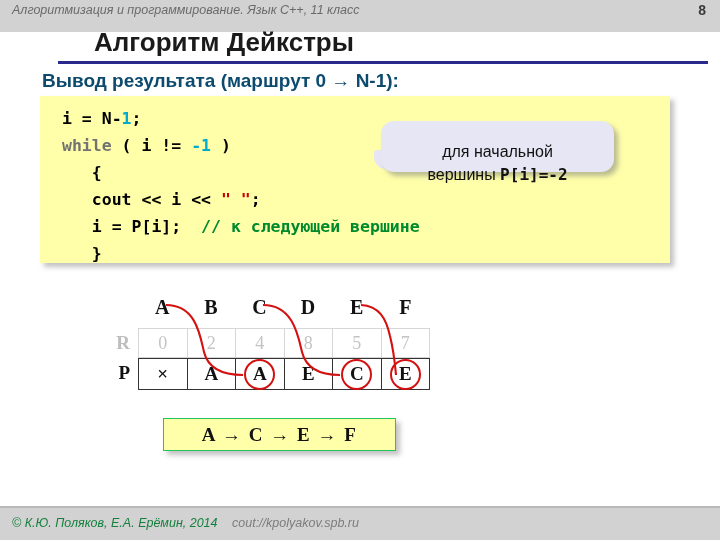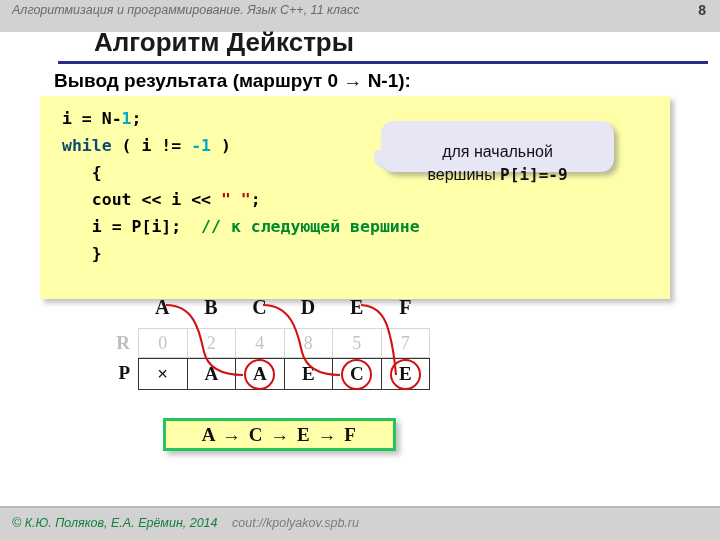--- a/index.html
+++ b/index.html
@@ -55,42 +55,41 @@
     width: 650px; height: 3px;
     background: #2a2a8c;
   }
 
   
   #subtitle {
     position: absolute;
     left: 42px; top: 70px;
     font-size: 19px;
     font-weight: bold;
-    color: #000000;
-    white-space: nowrap;
-    margin-left: 12px;
+    color: #0c4a6e;
+    white-space: nowrap;
   }
 
   
   #code-block {
     position: absolute;
     left: 40px; top: 96px;
-    width: 630px; height: 203px;
+    width: 630px; height: 167px;
     background: #ffffaa;
     box-shadow: 4px 4px 5px rgba(120,120,120,0.45);
     font-family: "DejaVu Sans Mono", monospace;
     font-size: 16.5px;
     font-weight: bold;
     color: #000000;
     line-height: 27px;
     padding: 9px 0 0 22px;
     box-sizing: border-box;
   }
   #code-block .ln { white-space: pre; }
-  .kw  { color: #0c4a6e; text-align: center; }
+  .kw  { color: #737373; text-align: center; }
   .num { color: #00aacc; }
   .str { color: #cc0000; }
   .cmt { color: #008a2e; }
 
   
   #callout {
     position: absolute;
     left: 381px; top: 121px;
     width: 233px; height: 51px;
     background: #e6e6f5;
@@ -208,21 +207,21 @@
     width: 720px; height: 540px;
     pointer-events: none;
   }
 
   
   #result-banner {
     position: absolute;
     left: 163px; top: 418px;
     width: 233px; height: 33px;
     background: #ffffaa;
-    border: 3px solid #22c55e;
+    border: 1px solid #22c55e;
     box-shadow: 4px 4px 5px rgba(120,120,120,0.45);
     display: flex;
     align-items: center;
     justify-content: center;
     font-family: "Liberation Serif", serif;
     font-size: 19px;
     font-weight: bold;
     color: #111111;
     letter-spacing: 1.5px;
     box-sizing: border-box;
@@ -275,21 +274,21 @@
   <div class="ln"><span class="kw">while</span><span> ( i != </span><span class="num">-1</span><span> )</span></div>
   <div class="ln">   {</div>
   <div class="ln"><span>   cout &lt;&lt; i &lt;&lt; </span><span class="str">" "</span><span>;</span></div>
   <div class="ln"><span>   i = P[i];  </span><span class="cmt">// к следующей вершине</span></div>
   <div class="ln">   }</div>
 </div>
 
 <div id="callout-tail"></div>
 <div id="callout">
   <div>для начальной</div>
-  <div><span>вершины </span><span class="mono">P[i]=-9</span></div>
+  <div><span>вершины </span><span class="mono">P[i]=-2</span></div>
 </div>
 
 <div id="table-area">
 
   <div class="col-headers">
     <div class="col-head" style="left:0px">A</div>
     <div class="col-head" style="left:48.6px">B</div>
     <div class="col-head" style="left:97.2px">C</div>
     <div class="col-head" style="left:145.8px">D</div>
     <div class="col-head" style="left:194.4px">E</div>

